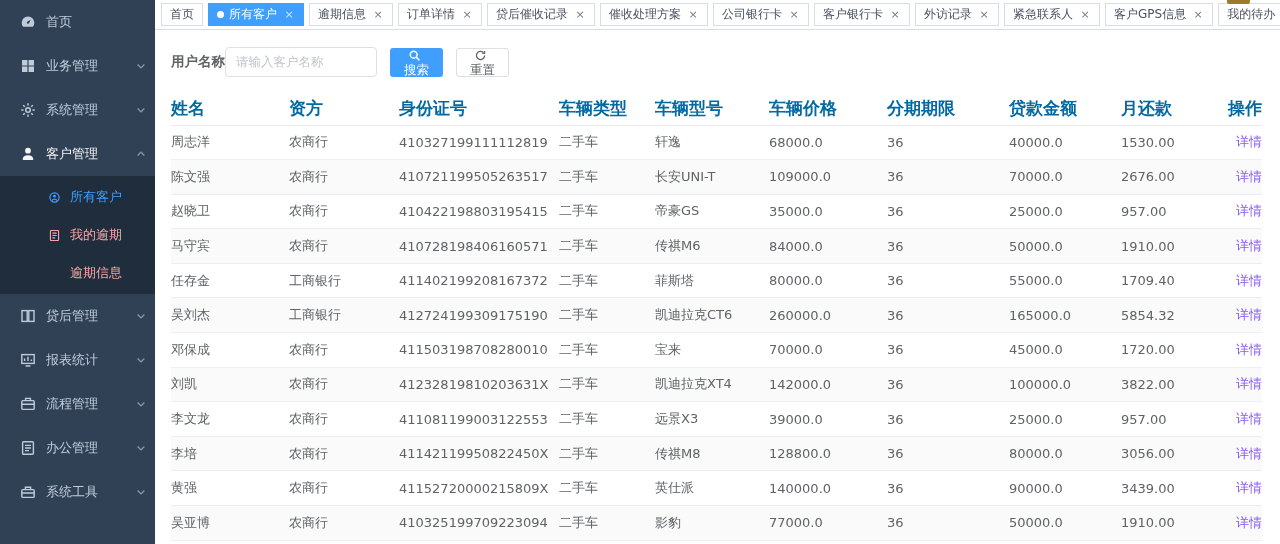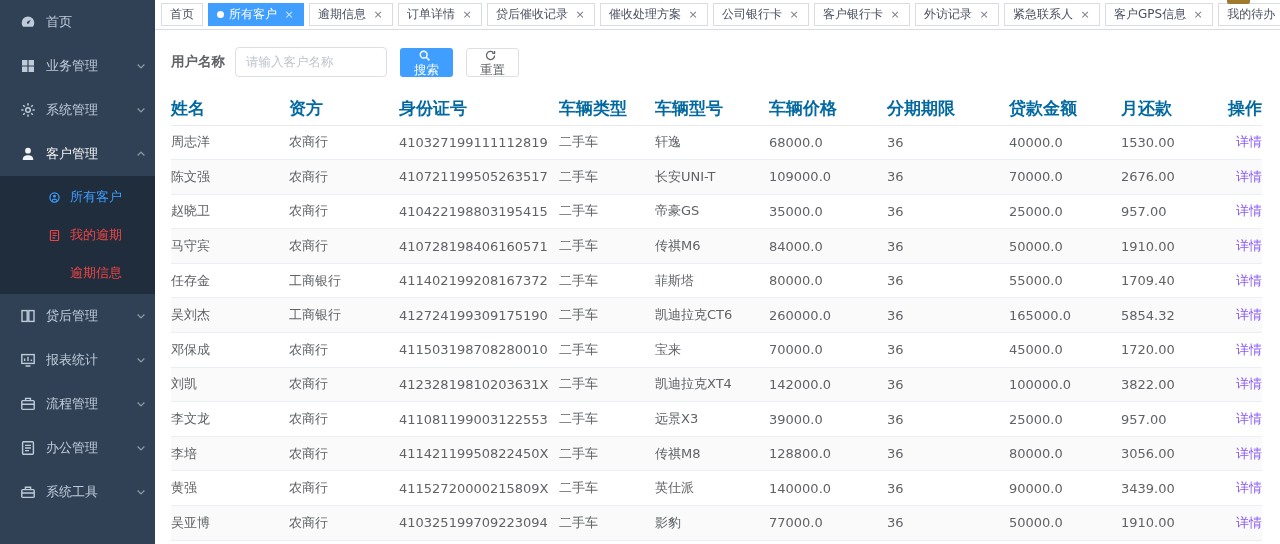--- a/index.html
+++ b/index.html
@@ -10,42 +10,42 @@
   
   .sidebar { width:155px; min-width:155px; height:100%; background:#304156; overflow:hidden; }
   .menu-item { height:44px; display:flex; align-items:center; padding:0 8px 0 20px; color:#bfcbd9; cursor:pointer; }
   .menu-item .label { flex:1; margin-left:10px; white-space:nowrap; font-size:13px; }
   .menu-item.open { color:#f4f4f5; }
   .menu-item .icon { width:16px; height:16px; display:inline-flex; }
   .menu-item .icon svg { width:16px; height:16px; }
   .chev { width:12px !important; height:12px !important; color:#8a97a5; }
   .chev svg { width:12px !important; height:12px !important; }
   .submenu { background:#1f2d3d; padding:2px 0; }
-  .submenu-item { height:38px; display:flex; align-items:center; padding-left:48px; color:#ef4444; cursor:pointer; font-size:13px; }
+  .submenu-item { height:38px; display:flex; align-items:center; padding-left:48px; color:#fca5a5; cursor:pointer; font-size:13px; }
   .submenu-item .icon { width:13px; height:13px; display:inline-flex; margin-right:9px; }
   .submenu-item .icon svg { width:13px; height:13px; }
   .submenu-item.active { color:#409eff; }
   .submenu-item.no-icon { padding-left:70px; }
 
   
   .main { flex:1; display:flex; flex-direction:column; min-width:0; position:relative; }
 
   
   .tags-view { height:30px; background:#fff; border-bottom:1px solid #d8dce5; box-shadow:0 1px 3px rgba(0,21,41,.08); display:flex; align-items:center; padding-left:6px; white-space:nowrap; overflow:hidden; flex-shrink:0; }
   .tag { display:inline-flex; align-items:center; height:23px; border:1px solid #d8dce5; background:#fff; color:#495060; padding:0 8px; margin-right:5px; font-size:12px; cursor:pointer; flex-shrink:0; }
   .tag .dot { display:none; width:7px; height:7px; border-radius:50%; background:#fff; margin-right:5px; }
   .tag.active { background:#409eff; border-color:#409eff; color:#fff; }
   .tag.active .dot { display:inline-block; }
   .tag .close { margin-left:6px; font-size:11px; line-height:1; color:inherit; opacity:.75; border-radius:50%; width:12px; height:12px; display:inline-flex; align-items:center; justify-content:center; }
   .avatar-sliver { position:absolute; top:0; right:30px; width:23px; height:4px; background:#a07a2c; border-radius:0 0 2px 2px; z-index:5; }
 
   
   .content { flex:1; background:#fff; padding:16px 18px 0 16px; overflow:hidden; }
   .search-bar { display:flex; align-items:center; height:32px; margin-bottom:14px; }
-  .search-label { font-weight:bold; color:#606266; margin-right:10px; font-size:13.5px; }
+  .search-label { font-weight:bold; color:#606266; font-size:13.5px; }
   .search-input { width:152px; height:30px; border:1px solid #dcdfe6; border-radius:4px; padding:0 10px; font-size:12.5px; color:#606266; outline:none; }
   .search-input::placeholder { color:#c0c4cc; }
   .btn { height:29px; display:inline-flex; align-items:center; border-radius:3px; padding:0 13px; font-size:12.5px; cursor:pointer; margin-left:13px; border:1px solid transparent;flex-direction:column; }
   .btn .icon { width:13px; height:13px; display:inline-flex; margin-right:5px; }
   .btn .icon svg { width:13px; height:13px; }
   .btn-primary { background:#409eff; color:#fff; }
   .btn-plain { background:#fff; border-color:#dcdfe6; color:#606266; }
 
   
   table { width:100%; border-collapse:collapse; table-layout:fixed; }

